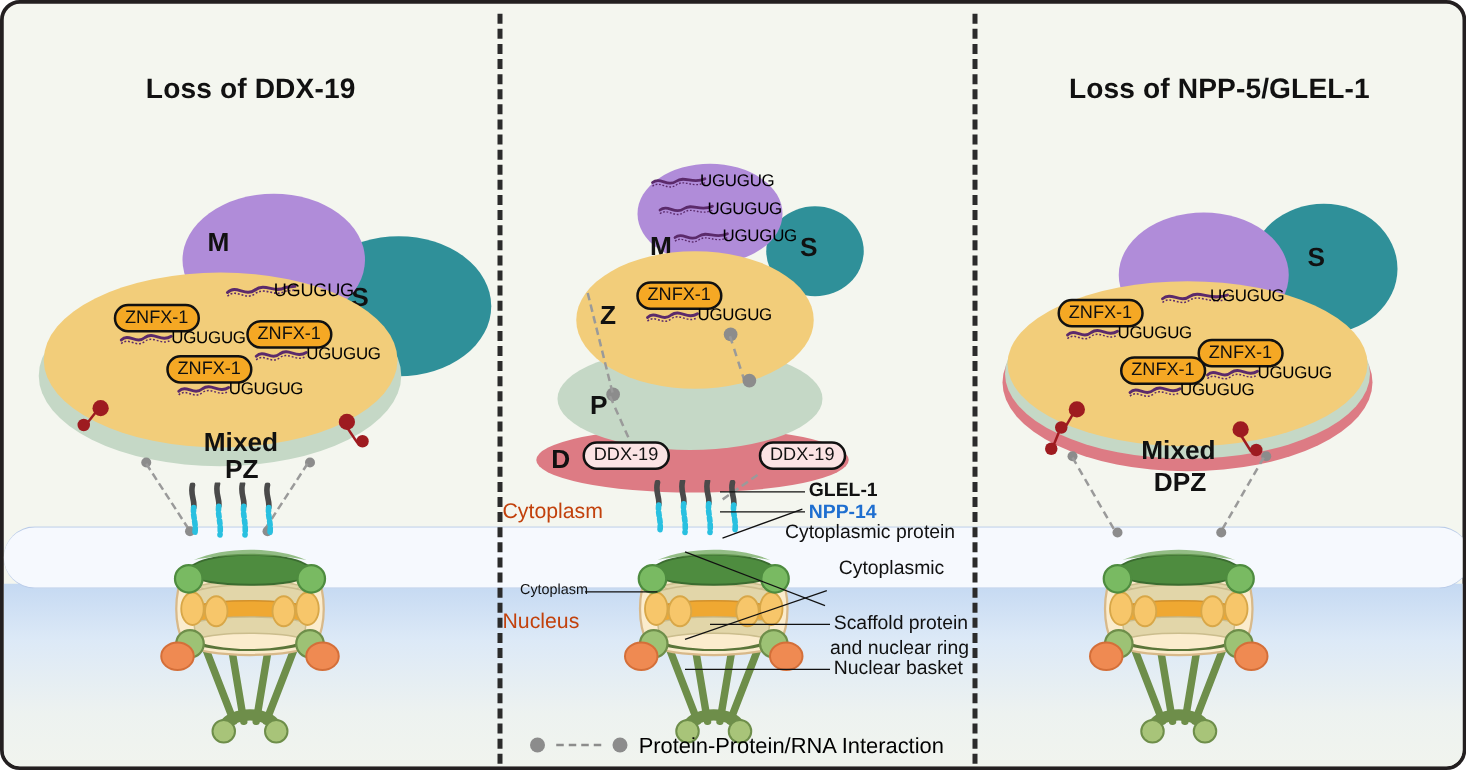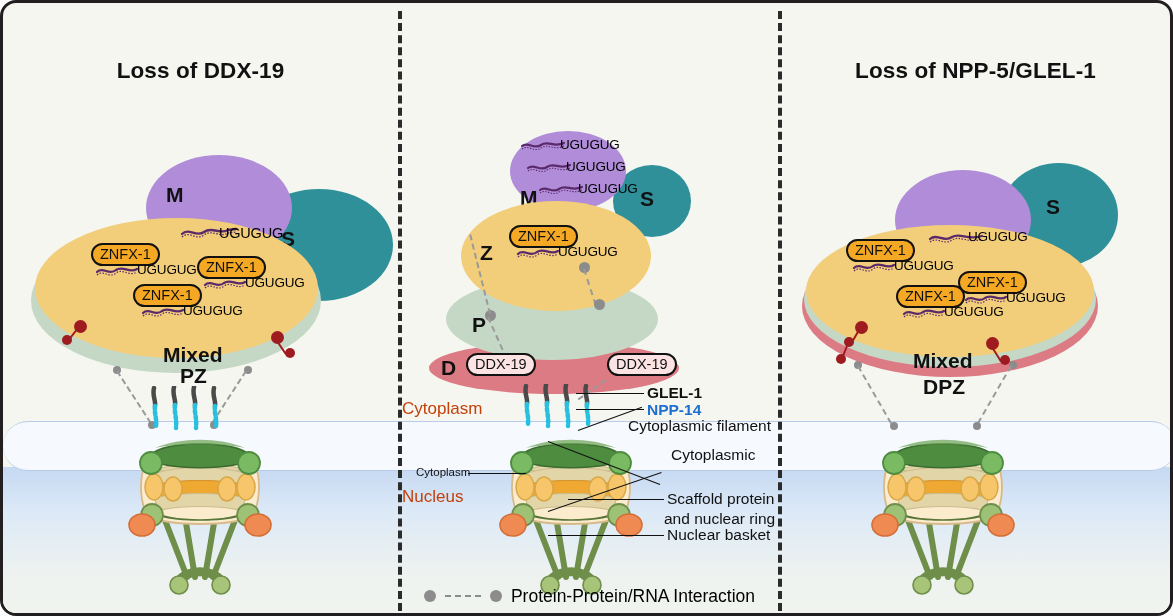--- a/index.html
+++ b/index.html
@@ -359,21 +359,21 @@
     <div class="leader" style="left:178px;top:406px;width:68px;"></div>
     <div class="leader" style="left:180px;top:427px;width:68px;transform:rotate(-20deg);"></div>
     <div class="leader" style="left:150px;top:438px;width:120px;transform:rotate(21deg);"></div>
     <div class="leader" style="left:150px;top:508px;width:120px;transform:rotate(-19deg);"></div>
     <div class="leader" style="left:70px;top:470px;width:58px;"></div>
     <div class="leader" style="left:170px;top:496px;width:96px;"></div>
     <div class="leader" style="left:150px;top:532px;width:116px;"></div>
 
     <div class="callout bold" style="left:249px;top:381px;">GLEL-1</div>
     <div class="callout blue" style="left:249px;top:398px;">NPP-14</div>
-    <div class="callout" style="left:230px;top:414px;">Cytoplasmic filament</div>
+    <div class="callout" style="left:230px;top:414px;">Cytoplasmic protein</div>
     <div class="callout" style="left:273px;top:443px;text-align:center;">Cytoplasmic</div>
     <div class="callout" style="left:266px;top:463px;margin-top:44px;">and nuclear ring</div>
     <div class="callout small" style="left:18px;top:463px;">Cytoplasm</div>
     <div class="callout" style="left:269px;top:487px;">Scaffold protein</div>
     <div class="callout" style="left:269px;top:523px;">Nuclear basket</div>
   </div>
 
   <div class="panel" id="panel-right">
     <div class="panel-title">Loss of NPP-5/GLEL-1</div>
 

